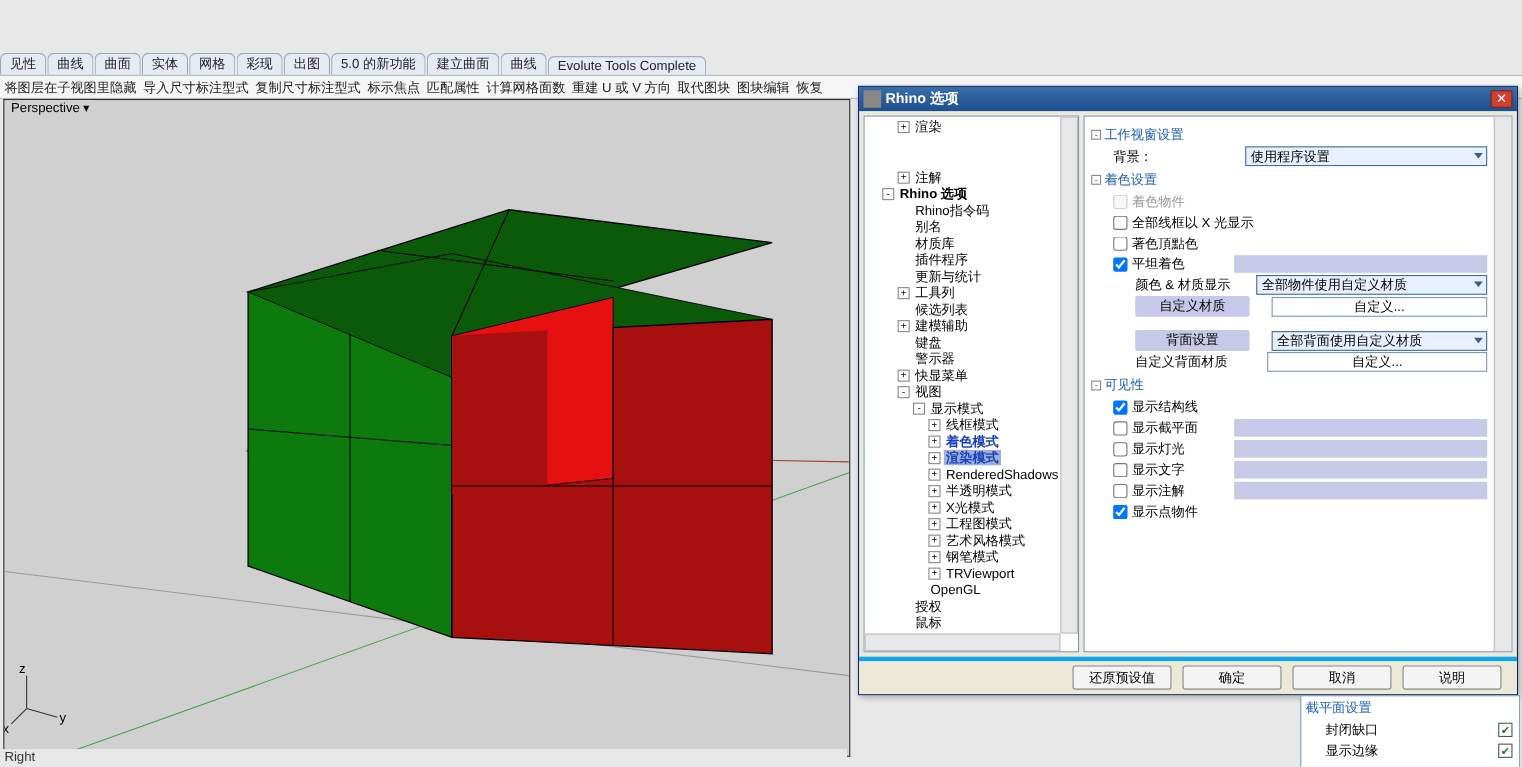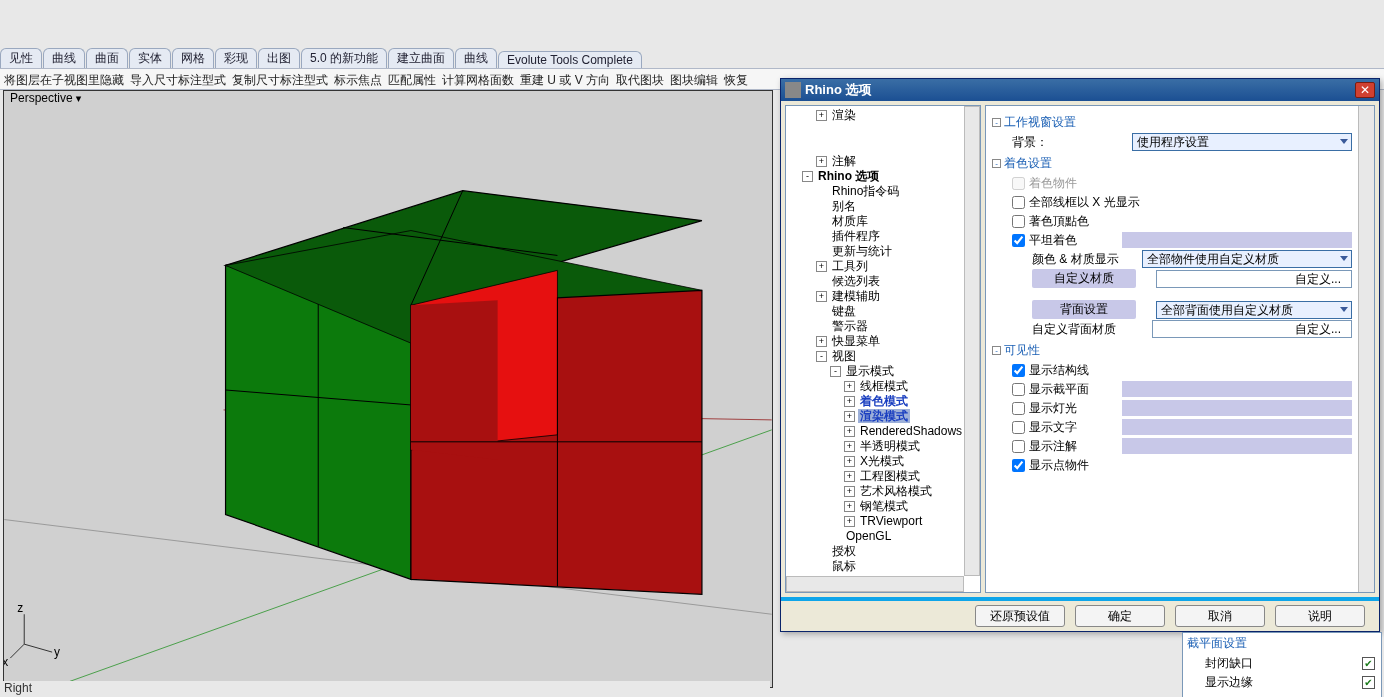--- a/index.html
+++ b/index.html
@@ -56,21 +56,21 @@
 .row .lab { flex:0 0 auto; }
 .row .lab-shade { background:#c8c8e8; padding:1px 6px; border-radius:2px; }
 .row.full { }
 .row.full .lab { flex:1; }
 .row.full .strip { flex:0 0 auto; width:230px; background:#c8c8e8; padding:1px 4px; }
 
 .sel-field { border:1px solid #7a98b8; background:#fff; padding:0 16px 0 4px; position:relative; min-width:160px; height:18px; line-height:16px; }
 .sel-field::after { content:""; position:absolute; right:3px; top:5px; width:0;height:0;border-left:4px solid transparent;border-right:4px solid transparent;border-top:5px solid #3a5a9a; }
 .sel-field.blue { border-color:#3a6ea5; background:#e8f0ff; }
 
-.btn-inv { border:1px solid #7a98b8; background:#fff; padding:0 10px; height:18px; line-height:16px; min-width:120px; text-align:right; cursor:default; }
+.btn-inv { border:1px solid #7a98b8; background:#fff; padding:0 10px; height:18px; line-height:16px; min-width:120px; text-align:center; cursor:default; }
 
 .dlg-buttons { height:34px; display:flex; align-items:center; justify-content:flex-end; gap:10px; padding:0 14px; background:#ece9d8; border-top:4px solid #0ea5e9; }
 .dlg-buttons button { width:90px; height:22px; background:#f4f4f4; border:1px solid #888; border-radius:3px; cursor:default; }
 
 
 .extra { position:absolute; top:632px; right:2px; width:200px; background:#fff; border:1px solid #7a98b8; padding:2px 4px 6px 4px; }
 .chk-row { display:flex; align-items:center; justify-content:space-between; padding:1px 2px; }
 .chk-box { width:13px; height:13px; border:1px solid #555; background:#fff; display:inline-flex; align-items:center; justify-content:center; font-size:10px; color:#1a7a1a; }
 
 .statusbar { position:absolute; bottom:0; left:0; width:770px; height:16px; background:#e8e8e8; padding:0 4px; font-size:11px; color:#333; }

